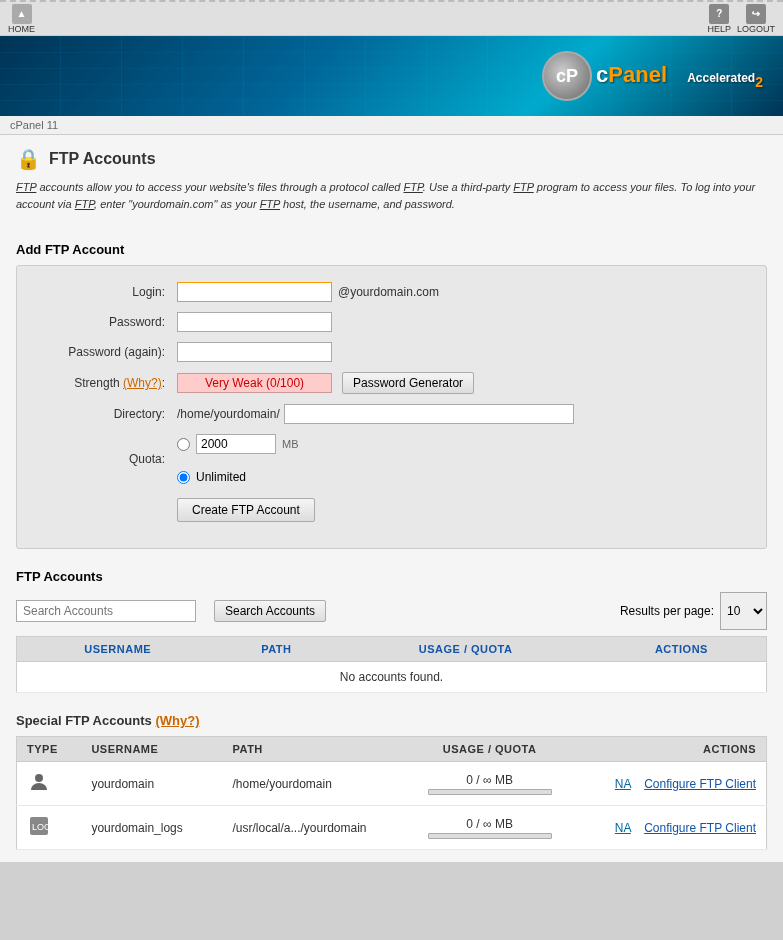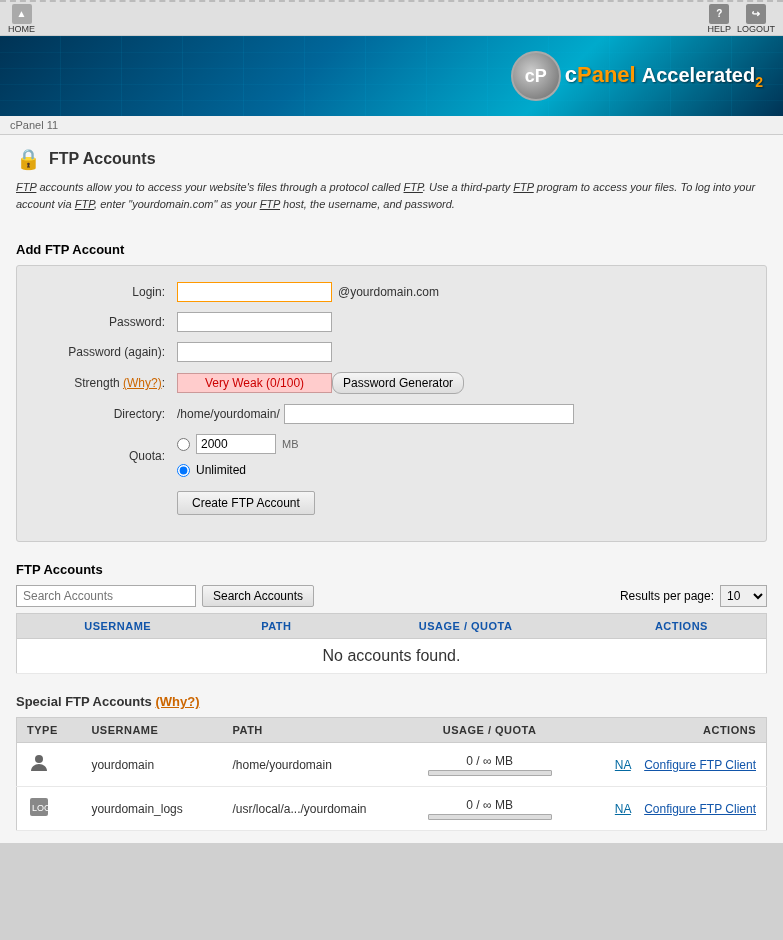--- a/index.html
+++ b/index.html
@@ -177,47 +177,48 @@
     .strength-indicator {
       background: #ffcccc;
       border: 1px solid #cc9999;
       padding: 2px 8px;
       font-size: 12px;
       color: #cc0000;
       width: 155px;
       text-align: center;
     }
     .btn-password-gen {
+      margin-left: 10px;
       padding: 3px 10px;
       font-size: 12px;
       background: linear-gradient(to bottom, #f5f5f5, #ddd);
       border: 1px solid #aaa;
       cursor: pointer;
-      border-radius: 9px;
+      border-radius: 2px;
     }
     .directory-row {
       display: flex;
       align-items: center;
     }
     .dir-prefix {
       font-size: 12px;
       color: #333;
       margin-right: 4px;
     }
     .form-input-dir {
       border: 1px solid #aaa;
       padding: 2px 4px;
       font-size: 12px;
       width: 290px;
       background: white;
     }
     .quota-row {
       display: flex;
       flex-direction: column;
-      gap: 9px;
+      gap: 16px;
     }
     .quota-option {
       display: flex;
       align-items: center;
       gap: 6px;
     }
     .quota-input {
       border: 1px solid #aaa;
       padding: 2px 4px;
       font-size: 12px;
@@ -246,21 +247,21 @@
     }
     .search-bar {
       display: flex;
       align-items: center;
       justify-content: space-between;
       margin-bottom: 6px;
     }
     .search-left {
       display: flex;
       align-items: center;
-      gap: 6px;
+      gap: 18px;
     }
     .search-input {
       border: 1px solid #aaa;
       padding: 3px 6px;
       font-size: 12px;
       width: 180px;
       background: white;
     }
     .btn-search {
       padding: 3px 10px;
@@ -272,21 +273,21 @@
     }
     .search-right {
       display: flex;
       align-items: center;
       gap: 6px;
       font-size: 12px;
     }
     .results-select {
       border: 1px solid #aaa;
       font-size: 12px;
-      padding: 2px 2px;
+      padding: 10px 2px;
     }
 
     
     .data-table {
       width: 100%;
       border-collapse: collapse;
       border: 1px solid #ccc;
       background: white;
     }
     .data-table thead tr {
@@ -298,21 +299,21 @@
       font-size: 11px;
       font-weight: bold;
       color: #1155aa;
       text-transform: uppercase;
       letter-spacing: 0.5px;
       border-bottom: 1px solid #ccc;
     }
     .data-table td {
       padding: 8px 10px;
       text-align: center;
-      font-size: 16px;
+      font-size: 12px;
       color: #333;
       border-bottom: 1px solid #e8e8e8;
     }
     .no-accounts {
       text-align: center;
       color: #666;
       padding: 20px;
       font-size: 12px;
     }
 
@@ -404,21 +405,21 @@
 </div>
 
 <div class="banner">
   <div class="banner-bg-lines"></div>
   <div class="banner-logo">
     <div class="logo-circle">
       <span class="logo-cp">cP</span>
     </div>
     <div>
       <span class="logo-text">
-        c<span>Panel</span> <span style="font-size:20px; color:#fff;">Accelerated</span><sub style="color:#ff9900; font-size:14px;">2</sub>
+        c<span>Panel</span> <span style="font-size:12px; color:#fff;margin-left:14px;">Accelerated</span><sub style="color:#ff9900; font-size:14px;">2</sub>
       </span>
     </div>
   </div>
 </div>
 
 <div class="breadcrumb">
   <span>cPanel 11</span>
 </div>
 
 <div class="main-content">

